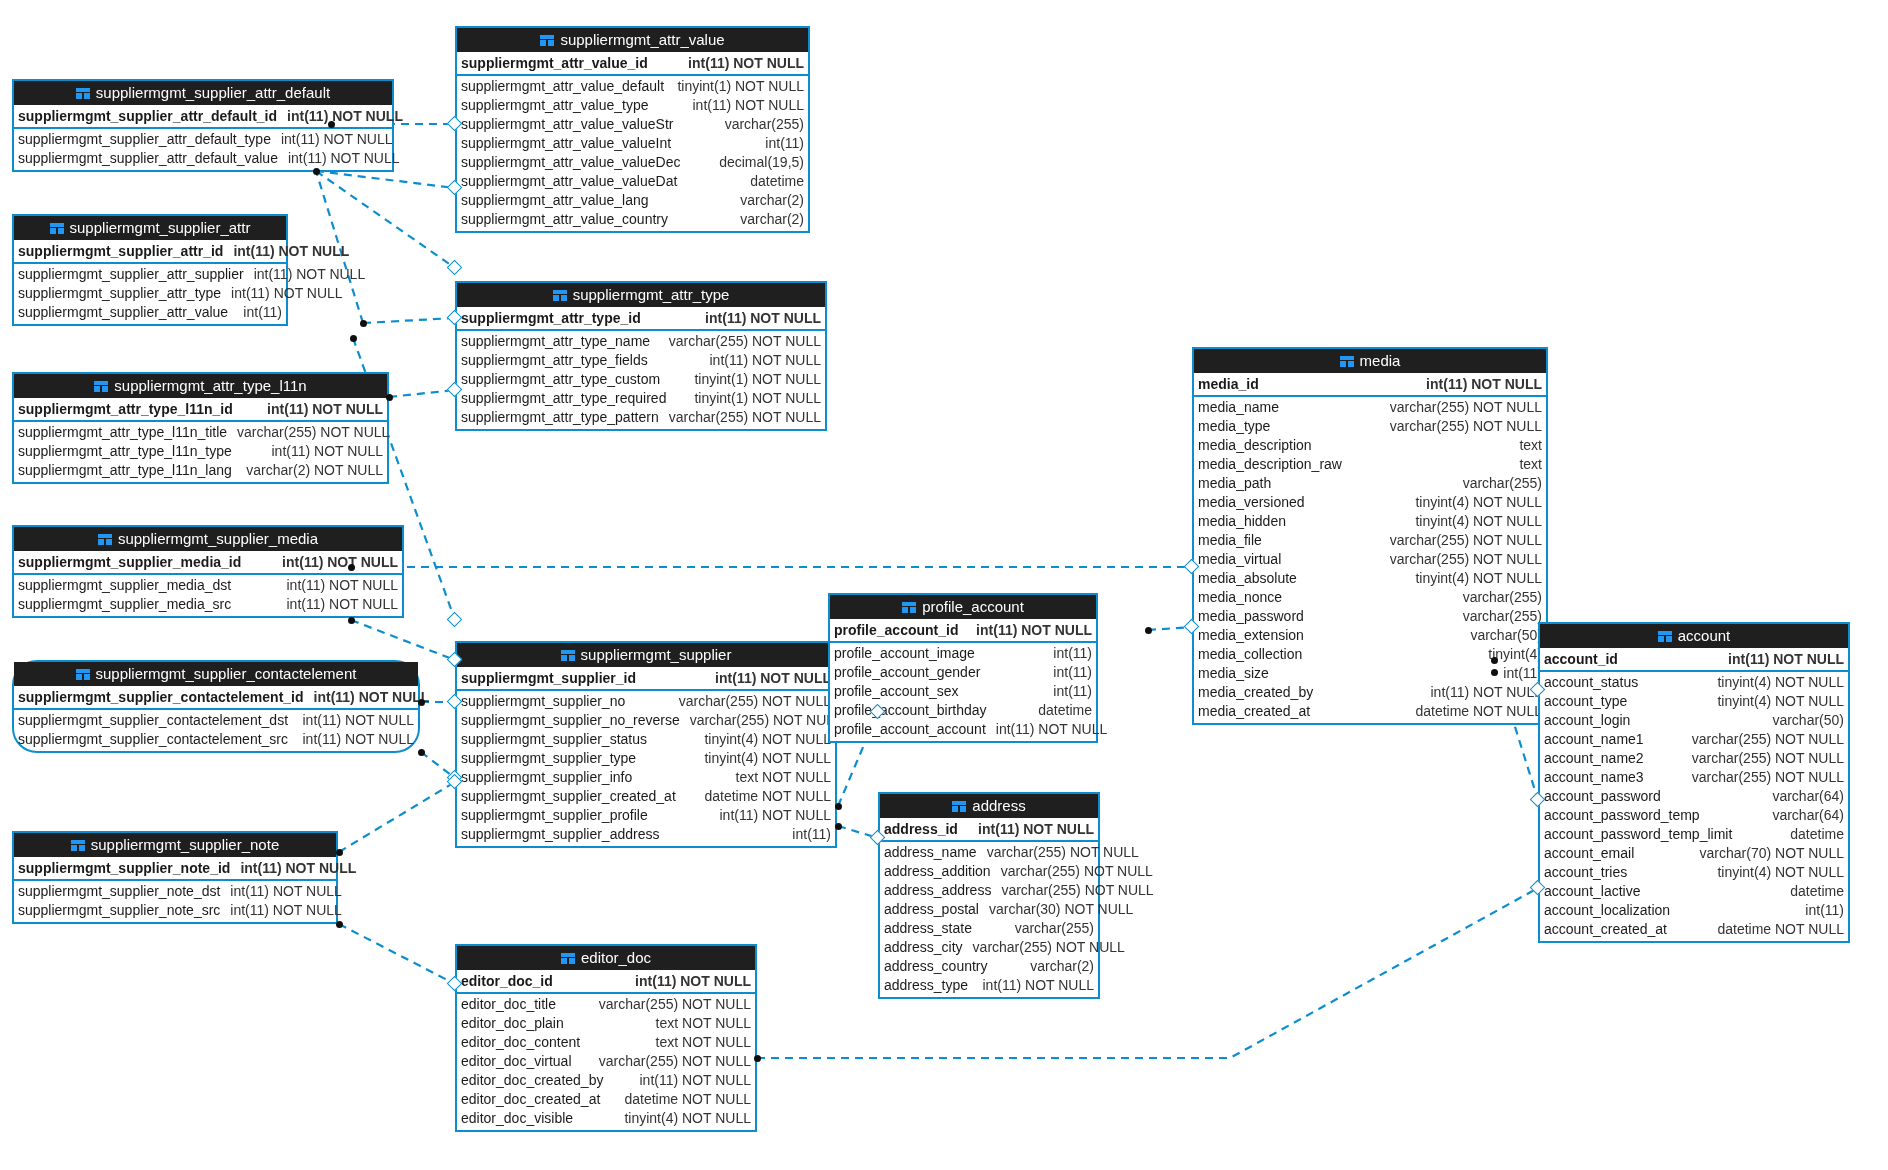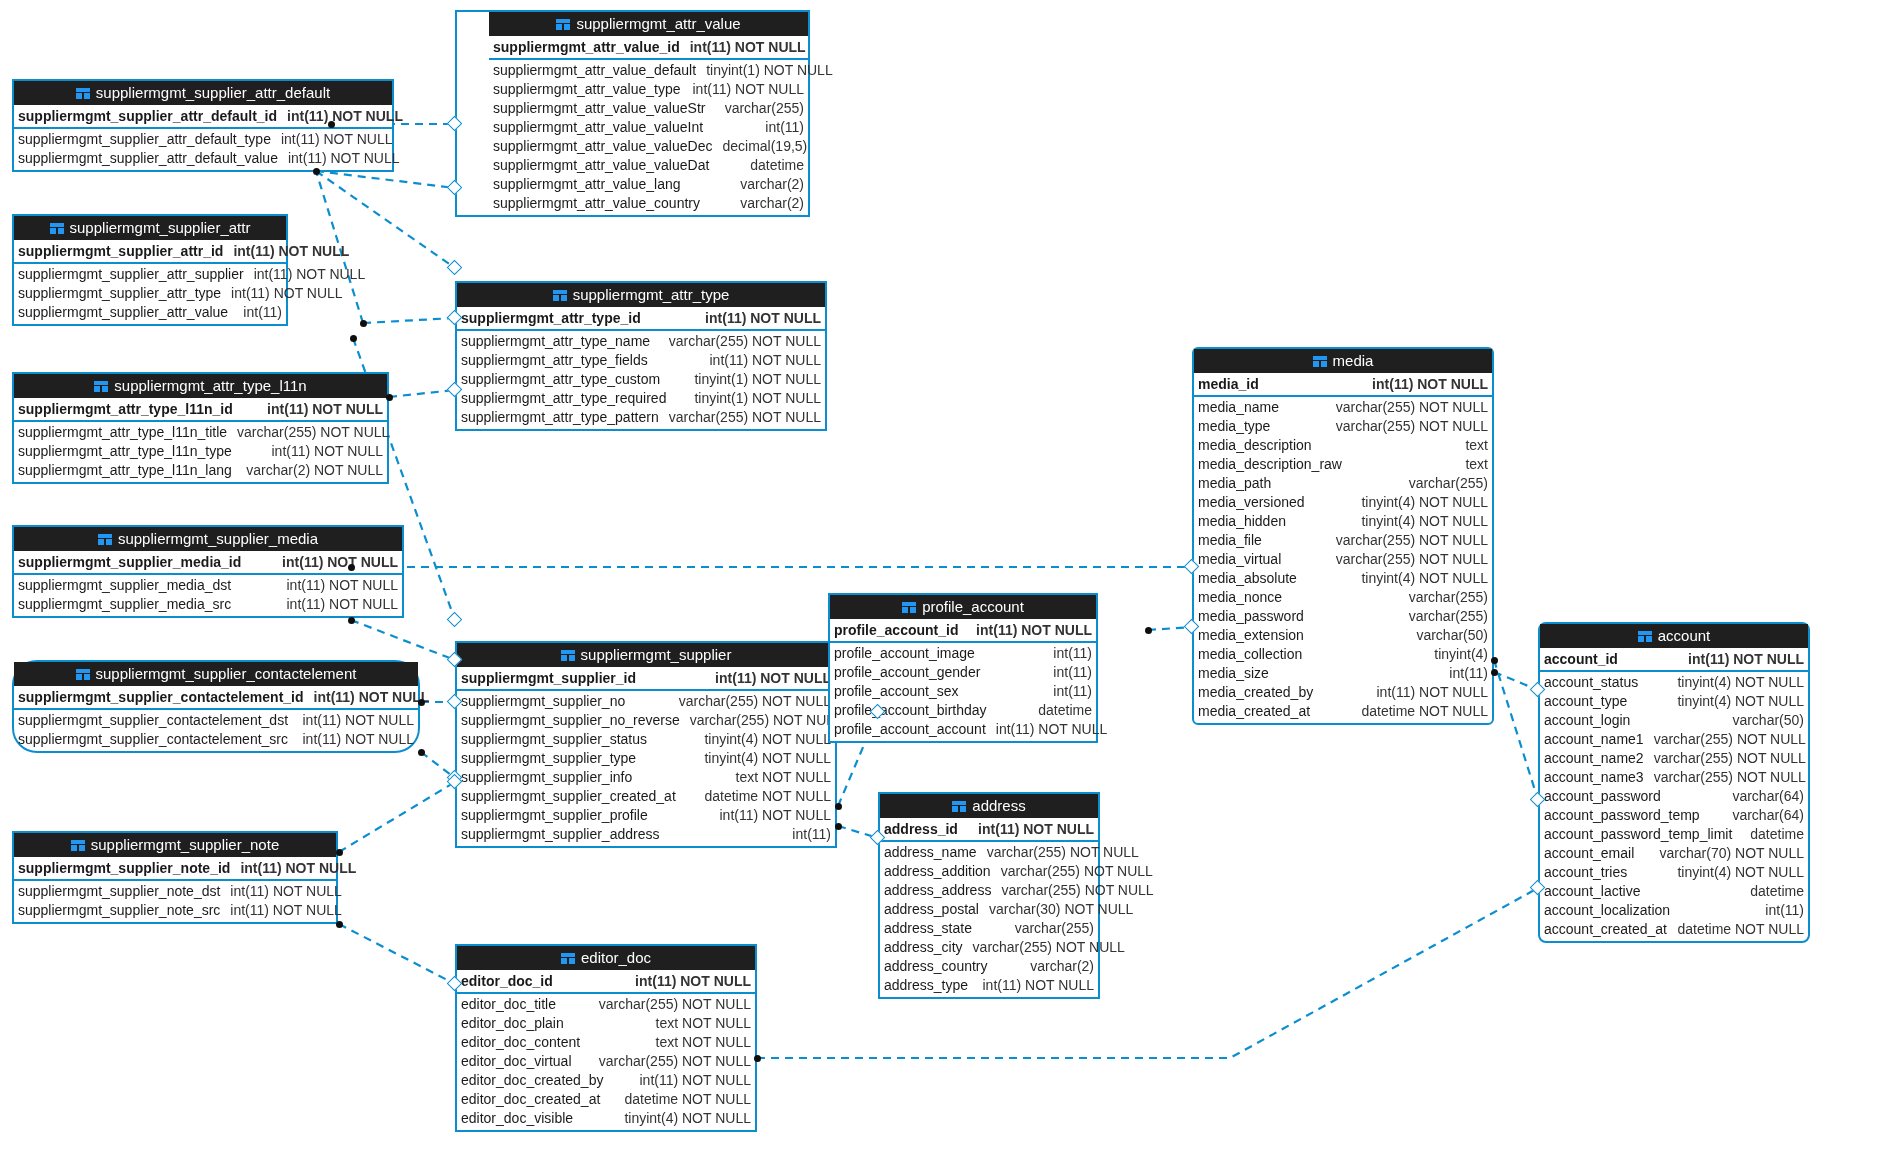--- a/index.html
+++ b/index.html
@@ -52,21 +52,21 @@
       <path d="M838,806 L878,712"></path>
       <path d="M838,826 L878,838"></path>
       <path d="M1148,630 L1192,627"></path>
       <path d="M1494,672 L1538,690"></path>
       <path d="M1494,660 L1538,800"></path>
       <path d="M757,1058 L1230,1058 L1538,888"></path>
     </g>
   </svg>
 
   <div id="tables-layer">
-      <div class="tbl" style="left: 455px; top: 10px; width: 355px; padding-left: 32px;">
+      <div class="tbl" style="left: 455px; top: 26px; width: 355px;">
         <div class="tbl-head">
           <span class="ticon">
             <i class="t1"></i>
             <i class="t2"></i>
             <i class="t3"></i>
           </span>
           <span class="ttl">suppliermgmt_attr_value</span>
         </div>
         <div class="pk">
           <div class="row pkrow">
@@ -226,21 +226,21 @@
           <div class="row">
             <span>suppliermgmt_attr_type_l11n_type</span>
             <span class="ty">int(11) NOT NULL</span>
           </div>
           <div class="row">
             <span>suppliermgmt_attr_type_l11n_lang</span>
             <span class="ty">varchar(2) NOT NULL</span>
           </div>
         </div>
       </div>
-      <div class="tbl" style="left: 1192px; top: 347px; width: 302px; border-radius: 6px;">
+      <div class="tbl" style="left: 1192px; top: 347px; width: 356px;">
         <div class="tbl-head">
           <span class="ticon">
             <i class="t1"></i>
             <i class="t2"></i>
             <i class="t3"></i>
           </span>
           <span class="ttl">media</span>
         </div>
         <div class="pk">
           <div class="row pkrow">
@@ -426,21 +426,21 @@
           <div class="row">
             <span>profile_account_birthday</span>
             <span class="ty">datetime</span>
           </div>
           <div class="row">
             <span>profile_account_account</span>
             <span class="ty">int(11) NOT NULL</span>
           </div>
         </div>
       </div>
-      <div class="tbl" style="left: 1538px; top: 622px; width: 272px; border-radius: 8px;">
+      <div class="tbl" style="left: 1538px; top: 622px; width: 312px;">
         <div class="tbl-head">
           <span class="ticon">
             <i class="t1"></i>
             <i class="t2"></i>
             <i class="t3"></i>
           </span>
           <span class="ttl">account</span>
         </div>
         <div class="pk">
           <div class="row pkrow">

